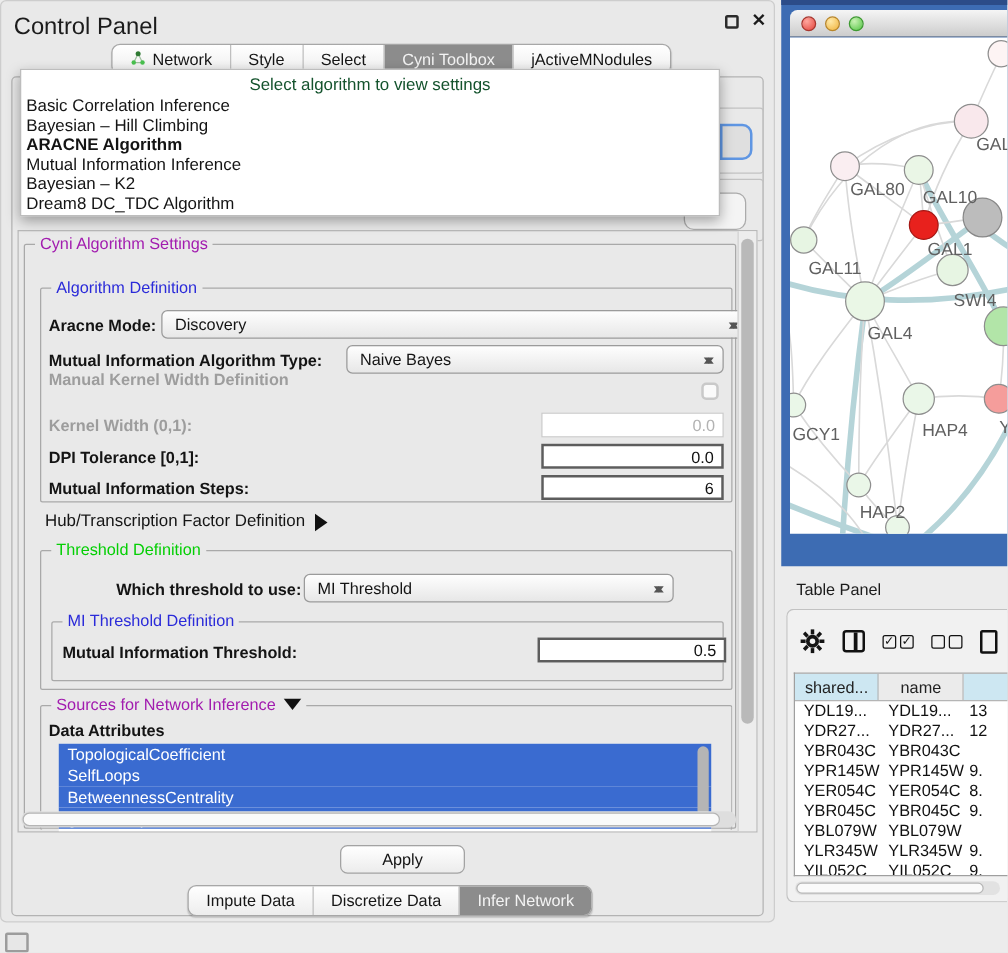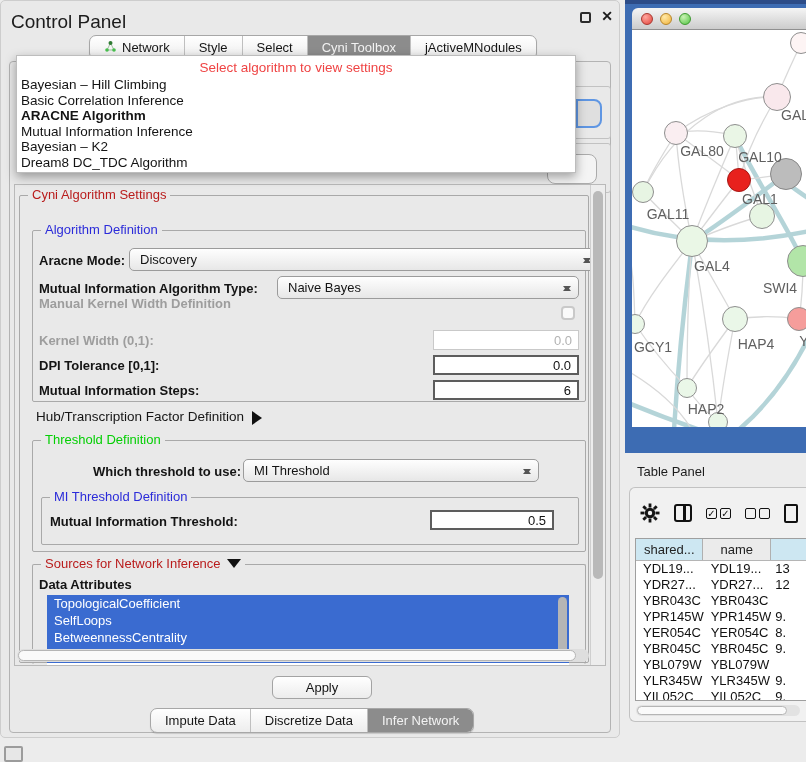--- a/index.html
+++ b/index.html
@@ -35,21 +35,21 @@
 
   
   .scroll-area { left:4px; top:122px; width:592px; height:482px; border:1px solid #b9b9b9; background:#e9e9e9; }
   .vscroll { right:0; top:0; width:15px; height:100%; background:#ededed; border-left:1px solid #cfcfcf; }
   .vscroll .thumb { left:2px; top:6px; width:10px; height:388px; background:#b9b9b9; border-radius:5px; }
   .hscroll { left:2px; bottom:3px; width:572px; height:13px; background:#dedede; border-radius:7px; }
   .hscroll .thumb { left:1px; top:1px; width:558px; height:11px; background:#fafafa; border:1px solid #b5b5b5; border-radius:6px; }
 
   
   .group { position:absolute; border:1px solid #a9a9a9; border-radius:2px; }
-  .group > .gtitle { position:absolute; top:-9px; left:8px; background:#e9e9e9; padding:0 4px; font-size:13px; color:#b91c1c; white-space:nowrap; }
+  .group > .gtitle { position:absolute; top:-9px; left:8px; background:#e9e9e9; padding:0 4px; font-size:13px; color:#a21caf; white-space:nowrap; }
   .gtitle.blue  { color:var(--group-title-blue,#2b2bd9); }
   .gtitle.green { color:var(--group-title-green,#04cf04); }
 
   .lbl  { position:absolute; font-size:13px; font-weight:bold; color:#141414; white-space:nowrap; }
   .lbl.dis { color:#9d9d9d; }
 
   .combo { position:absolute; height:23px; border:1px solid #9b9b9b; border-radius:5px;
            background:linear-gradient(#fefefe,#e7e7e7); display:flex; align-items:center;
            padding:0 24px 0 10px; font-size:13px; color:#141414; }
   .combo .arr { position:absolute; right:7px; top:4px; width:8px; height:15px; }
@@ -69,21 +69,21 @@
   .attr-item { height:17px; line-height:17px; padding-left:7px; font-size:13px; color:#fff; background:var(--selection-blue,#3a6bd0); }
   .attr-vthumb { position:absolute; right:2px; top:2px; width:9px; height:56px; background:#b5b5b5; border-radius:5px; }
 
   .apply-btn { left:262px; top:614px; width:100px; height:23px; border:1px solid #a3a3a3; border-radius:6px;
                background:linear-gradient(#ffffff,#ececec); font-size:13px; color:#141414;
                display:flex; align-items:center; justify-content:center; }
 
   
   .popup { left:15px; top:54px; width:560px; height:118px; background:#fff; border:1px solid #bdbdbd;
            box-shadow:0 4px 10px rgba(0,0,0,.35); z-index:50; padding-top:3px; }
-  .popup-ph { text-align:center; font-size:13.5px; color:#ef4444; height:18px; line-height:18px; }
+  .popup-ph { text-align:center; font-size:13.5px; color:#14532d; height:18px; line-height:18px; }
   .popup-item { font-size:13.5px; color:#141414; height:15.6px; line-height:15.6px; padding-left:4px; white-space:nowrap; }
   .popup-item.bold { font-weight:bold; }
 
   
   .net-frame { left:625px; top:0; width:181px; height:453px; background:var(--frame-blue,#3d6cb3); border-top:4px solid #2c4c88; }
   .net-win { position:absolute; left:7px; top:4px; width:174px; height:419px; }
   .net-title { position:absolute; left:0; top:0; width:100%; height:22px; border-radius:6px 0 0 0;
                background:linear-gradient(#f5f5f5,#cccccc); border-bottom:1px solid #909090; }
   .tl { position:absolute; top:5px; width:12px; height:12px; border-radius:50%; }
   .tl.red    { left:9px;  background:radial-gradient(circle at 35% 30%, #ffa79e, #e3443c); border:1px solid #a8372f; }
@@ -190,21 +190,21 @@
         <div class="group" style="left:12px; top:244px; width:554px; height:112px;">
           <span class="gtitle green">Threshold Definition</span>
           <span class="lbl" style="left:60px; top:23px;">Which threshold to use:</span>
           <div class="combo" style="left:210px; top:18px; width:296px;">
             <span>MI Threshold</span>
             <span class="arr"></span>
           </div>
           <div class="group" style="left:8px; top:56px; width:538px; height:48px;">
             <span class="gtitle blue">MI Threshold Definition</span>
             <span class="lbl" style="left:8px; top:16px;">Mutual Information Threshold:</span>
-            <input class="tf" style="left: 388px; top: 12px; width: 124px;" readonly="" value="0.5">
+            <input class="tf" style="left: 388px; top: 12px; width: 151px;" readonly="" value="0.5">
           </div>
         </div>
 
         <div class="group" style="left:12px; top:368px; width:554px; height:100px; border-bottom:none;">
           <span class="gtitle"><span>Sources for Network Inference</span><span class="tri-down"></span></span>
           <span class="lbl" style="left:6px; top:12px;">Data Attributes</span>
           <div class="attr-list" style="left:14px; top:30px; width:522px; height:70px;" id="attr-list">
 
           <div class="attr-item">TopologicalCoefficient</div>
               <div class="attr-item">SelfLoops</div>
@@ -233,22 +233,22 @@
         </div>
         <div class="seg-item sel">
           <span>Infer Network</span>
         </div>
       </div>
   </div>
 
   <div class="abs popup">
     <div class="popup-ph">Select algorithm to view settings</div>
     <div id="popup-list">
+        <div class="popup-item">Basic Correlation Inference</div>
         <div class="popup-item">Bayesian – Hill Climbing</div>
-        <div class="popup-item">Basic Correlation Inference</div>
         <div class="popup-item bold">ARACNE Algorithm</div>
         <div class="popup-item">Mutual Information Inference</div>
         <div class="popup-item">Bayesian – K2</div>
         <div class="popup-item">Dream8 DC_TDC Algorithm</div>
       </div>
   </div>
 </div>
 
 <div class="abs net-frame">
   <div class="net-win">
@@ -310,21 +310,21 @@
         <div class="node" style="left: 155px; top: 215px; height: 32px; width: 32px; background: rgb(178, 229, 168);"></div>
         <div class="node" style="left: 90px; top: 276px; height: 26px; width: 26px; background: rgb(234, 247, 232);"></div>
         <div class="node" style="left: 155px; top: 277px; height: 24px; width: 24px; background: rgb(245, 157, 155);"></div>
         <div class="node" style="left: -7px; top: 284px; height: 20px; width: 20px; background: rgb(234, 247, 232);"></div>
         <div class="node" style="left: 45px; top: 348px; height: 20px; width: 20px; background: rgb(234, 247, 232);"></div>
         <div class="node" style="left: 76px; top: 382px; height: 20px; width: 20px; background: rgb(234, 247, 232);"></div>
         <div class="nlabel" style="left: 70px; top: 121px;">GAL80</div>
         <div class="nlabel" style="left: 128px; top: 127px;">GAL10</div>
         <div class="nlabel" style="left: 128px; top: 169px;">GAL1</div>
         <div class="nlabel" style="left: 36px; top: 184px;">GAL11</div>
-        <div class="nlabel" style="left: 148px; top: 210px; margin-top: 48px;">SWI4</div>
+        <div class="nlabel" style="left: 148px; top: 210px;">SWI4</div>
         <div class="nlabel" style="left: 80px; top: 236px;">GAL4</div>
         <div class="nlabel" style="left: 21px; top: 317px;">GCY1</div>
         <div class="nlabel" style="left: 124px; top: 314px;">HAP4</div>
         <div class="nlabel" style="left: 172px; top: 311px;">Y</div>
         <div class="nlabel" style="left: 74px; top: 379px;">HAP2</div>
         <div class="nlabel" style="left: 163px; top: 85px;">GAL</div>
       </div>
   </div>
 </div>
 

